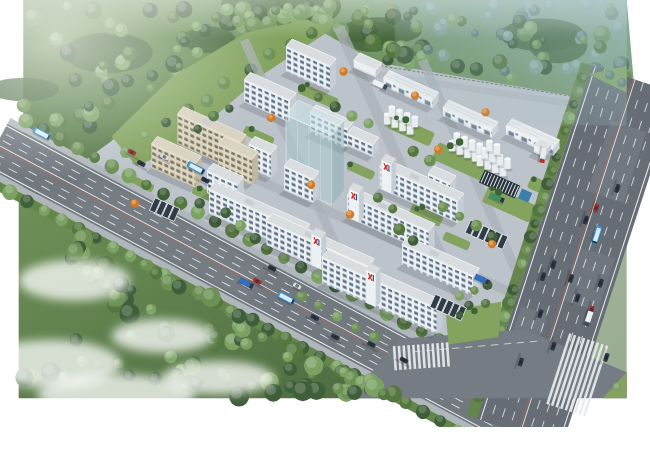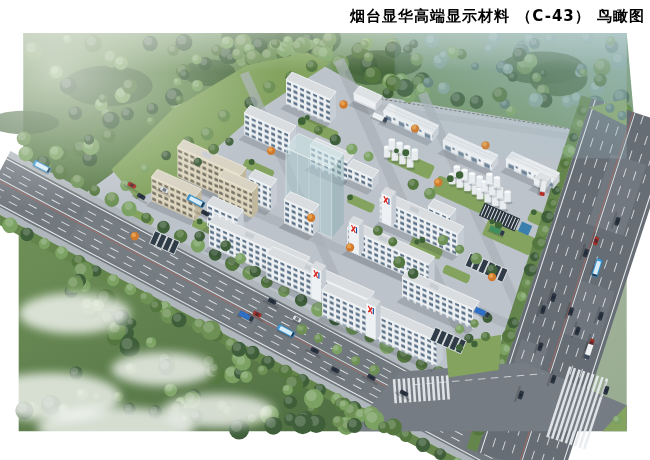--- a/index.html
+++ b/index.html
@@ -8,23 +8,20 @@
   .titlebar{height:33px;display:flex;align-items:center;justify-content:flex-end;
             padding-right:5px;box-sizing:border-box;background:#ffffff;}
   .titlebar h1{margin:0;font-size:15px;font-weight:bold;color:#000;letter-spacing:1px;
                font-family:"DejaVu Sans","Liberation Sans",sans-serif;}
   svg{display:block;}
 </style>
 </head>
 <body>
 
 <div class="page">
-  <div class="titlebar">
-    <h1>烟台显华高端显示材料 （C-43） 鸟瞰图</h1>
-  </div>
   <svg id="scene" width="650" height="427" viewBox="0 33 650 460">
     <defs>
       <linearGradient id="gBase" x1="0" y1="0" x2="1" y2="1">
         <stop offset="0" stop-color="#dfe8e0"></stop>
         <stop offset="0.5" stop-color="#aebfa8"></stop>
         <stop offset="1" stop-color="#97ab90"></stop>
       </linearGradient>
       <linearGradient id="gForest" x1="0" y1="1" x2="1" y2="0">
         <stop offset="0" stop-color="#4f7040"></stop>
         <stop offset="0.55" stop-color="#6a8d55"></stop>

